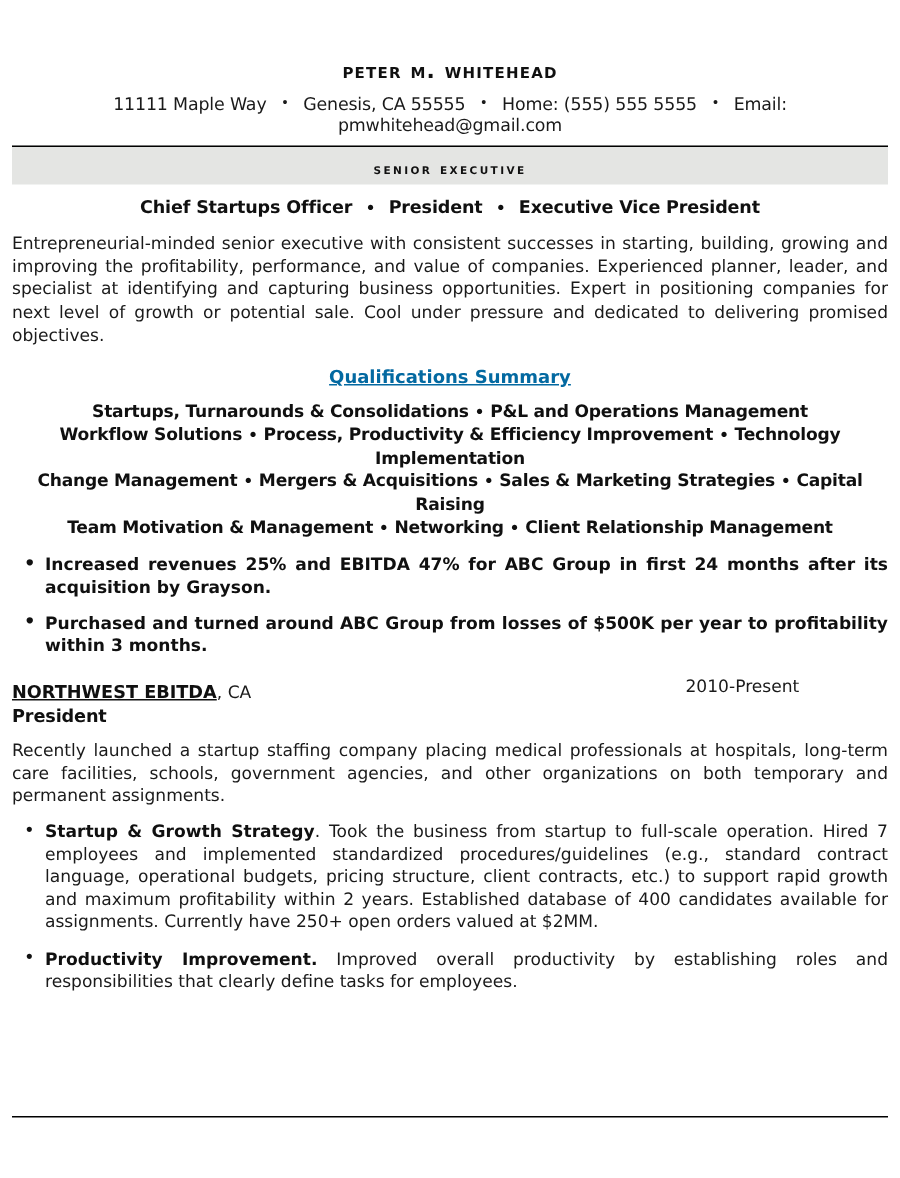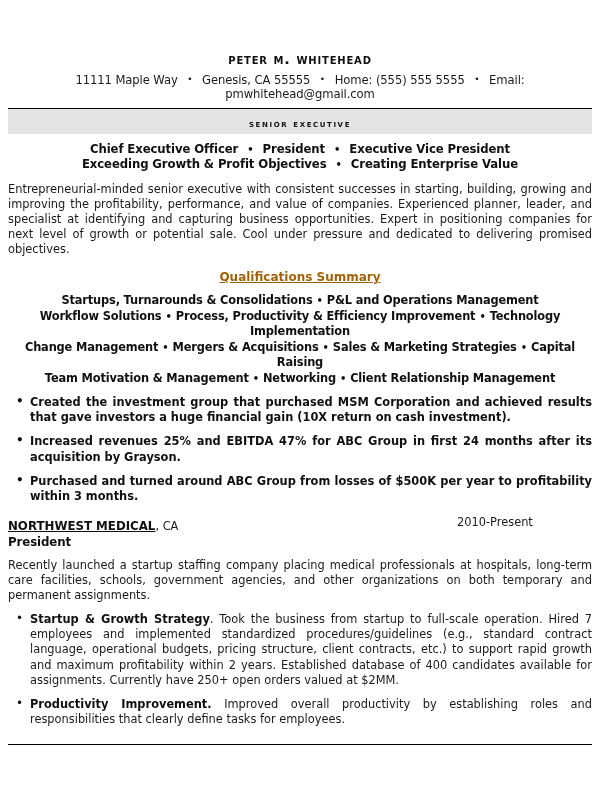--- a/index.html
+++ b/index.html
@@ -12,21 +12,21 @@
     height: 785px;
     font-family: "DejaVu Sans", sans-serif;
     color: #1a1a1a;
     overflow: hidden;
   }
   .page {
     width: 600px;
     height: 785px;
     position: relative;
     box-sizing: border-box;
-    padding: 16px 8px 0 8px;
+    padding: 5px 8px 0 8px;
   }
 
   
   .header-block {
     padding-top: 36px;
     text-align: center;
   }
   .candidate-name {
     font-size: 14.5px;
     font-weight: bold;
@@ -90,21 +90,21 @@
   }
   .para.just { text-align: justify; }
 
   
   .qual-title {
     text-align: center;
     font-weight: bold;
     font-size: 12px;
     text-decoration: underline;
     margin-top: 13px;
-    color: #a16207;
+    color: #0369a1;
   }
   .qual-lines {
     text-align: center;
     font-weight: bold;
     font-size: 11.4px;
     line-height: 1.36;
     margin-top: 9px;
     color: #101010;
     letter-spacing: -0.15px;
   }
@@ -195,53 +195,47 @@
       <span>Email: pmwhitehead@gmail.com</span>
     </div>
   </div>
 
   <div class="section-bar first">
     <span class="section-bar-label">Senior Executive</span>
   </div>
 
   <div class="headline">
     <div>
-      <span>Chief Executive Officer</span>
+      <span>Chief Startups Officer</span>
       <span class="dot">•</span>
       <span>President</span>
       <span class="dot">•</span>
       <span>Executive Vice President</span>
-    </div>
-    <div>
-      <span>Exceeding Growth &amp; Profit Objectives</span>
-      <span class="dot">•</span>
-      <span>Creating Enterprise Value</span>
     </div>
   </div>
 
   <div class="para just">Entrepreneurial-minded senior executive with consistent successes in starting, building, growing and improving the profitability, performance, and value of companies. Experienced planner, leader, and specialist at identifying and capturing business opportunities. Expert in positioning companies for next level of growth or potential sale. Cool under pressure and dedicated to delivering promised objectives.</div>
 
   <div class="qual-title">Qualifications Summary</div>
   <div class="qual-lines">
       <div><span>Startups, Turnarounds &amp; Consolidations</span><span class="dot">•</span><span>P&amp;L and Operations Management</span></div>
       <div><span>Workflow Solutions</span><span class="dot">•</span><span>Process, Productivity &amp; Efficiency Improvement</span><span class="dot">•</span><span>Technology Implementation</span></div>
       <div><span>Change Management</span><span class="dot">•</span><span>Mergers &amp; Acquisitions</span><span class="dot">•</span><span>Sales &amp; Marketing Strategies</span><span class="dot">•</span><span>Capital Raising</span></div>
       <div><span>Team Motivation &amp; Management</span><span class="dot">•</span><span>Networking</span><span class="dot">•</span><span>Client Relationship Management</span></div>
     </div>
 
   <ul class="bullets strong">
-      <li>Created the investment group that purchased MSM Corporation and achieved results that gave investors a huge financial gain (10X return on cash investment).</li>
       <li>Increased revenues 25% and EBITDA 47% for ABC Group in first 24 months after its acquisition by Grayson.</li>
       <li>Purchased and turned around ABC Group from losses of $500K per year to profitability within 3 months.</li>
     </ul>
 
 
   <div id="experience-list">
       <div class="job">
-        <div class="job-head"><span class="job-company">NORTHWEST MEDICAL</span><span class="job-location">, CA</span><span class="job-dates">2010-Present</span></div>
+        <div class="job-head"><span class="job-company">NORTHWEST EBITDA</span><span class="job-location">, CA</span><span class="job-dates">2010-Present</span></div>
         <div class="job-title">President</div>
         <div class="para just">Recently launched a startup staffing company placing medical professionals at hospitals, long-term care facilities, schools, government agencies, and other organizations on both temporary and permanent assignments.</div>
         <ul class="bullets">
           <li><span class="lead">Startup &amp; Growth Strategy</span><span>. Took the business from startup to full-scale operation. Hired 7 employees and implemented standardized procedures/guidelines (e.g., standard contract language, operational budgets, pricing structure, client contracts, etc.) to support rapid growth and maximum profitability within 2 years. Established database of 400 candidates available for assignments. Currently have 250+ open orders valued at $2MM.</span></li>
           <li><span class="lead">Productivity Improvement.</span><span> Improved overall productivity by establishing roles and responsibilities that clearly define tasks for employees.</span></li>
         </ul>
       </div>
     </div>
 
   <div class="bottom-rule"></div>

